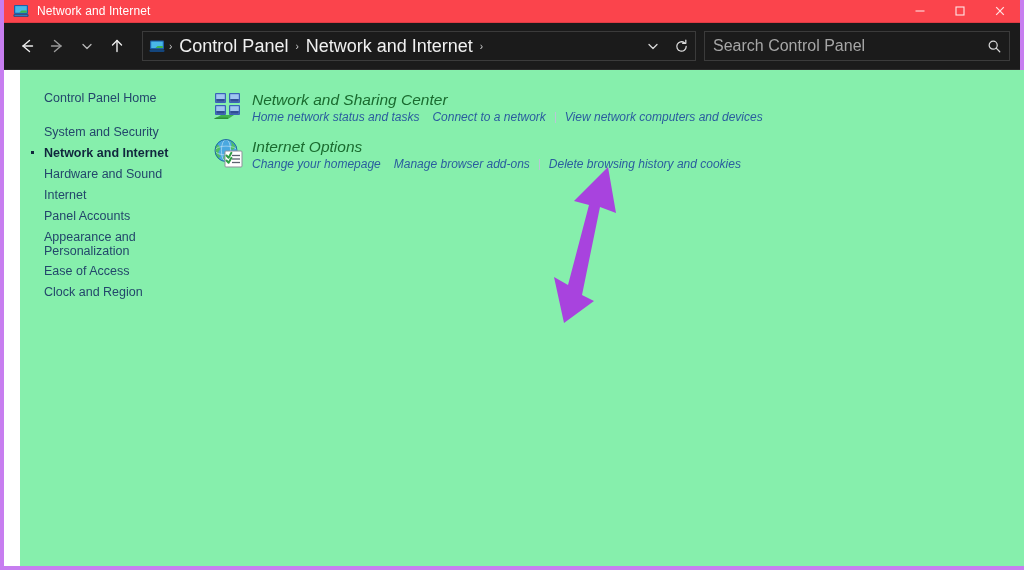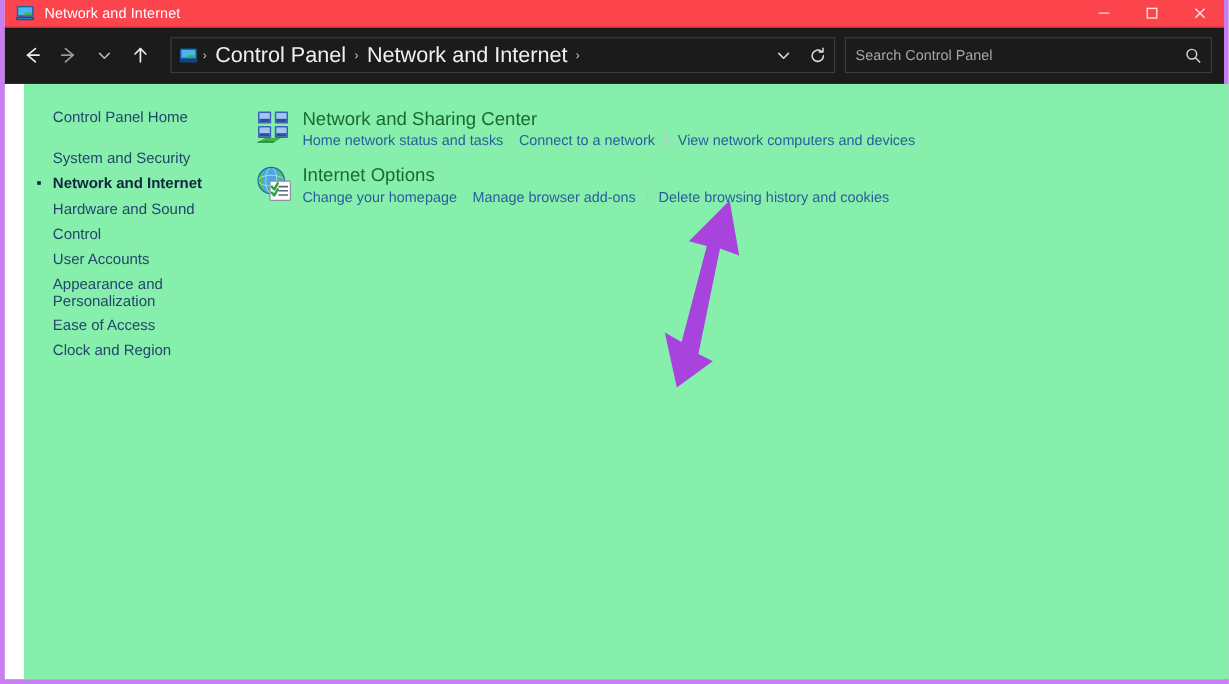--- a/index.html
+++ b/index.html
@@ -127,21 +127,21 @@
     display: flex;
     align-items: center;
     flex: none;
   }
   .search-input {
     flex: 1 1 auto;
     background: transparent;
     border: 0;
     outline: none;
     color: #fde047;
-    font-size: 12px;
+    font-size: 16px;
     font-family: "Liberation Sans", sans-serif;
     padding-left: 8px;
   }
   .search-input::placeholder { color: #a6a6a6; }
   .search-icon-btn {
     width: 30px; height: 28px;
     display: flex; align-items: center; justify-content: center;
     color: #d8d8d8;
     flex: none;
   }
@@ -194,21 +194,21 @@
     display: flex;
     align-items: flex-start;
     margin-bottom: 12px;
   }
   .cat-icon {
     width: 32px; height: 32px;
     flex: none;
     margin-right: 8px;
     position: relative;
   }
-  .cat-text { padding-top: 0px; }
+  .cat-text { padding-top: 0px; font-style: italic; }
   .cat-title {
     font-size: 15.5px;
     color: #1a6b2f;
     line-height: 19px;
     margin-bottom: 1px;
   }
   .cat-links {
     display: flex;
     align-items: center;
     font-size: 12px;
@@ -337,22 +337,22 @@
     </div>
   </div>
 
   <div class="content">
 
     <div class="sidebar">
       <div class="side-item home">Control Panel Home</div>
       <div class="side-item">System and Security</div>
       <div class="side-item current">Network and Internet</div>
       <div class="side-item">Hardware and Sound</div>
-      <div class="side-item">Control</div>
-      <div class="side-item">User Accounts</div>
+      <div class="side-item">Internet</div>
+      <div class="side-item">Panel Accounts</div>
       <div class="side-item two-line">Appearance and Personalization</div>
       <div class="side-item">Ease of Access</div>
       <div class="side-item">Clock and Region</div>
     </div>
 
     <div class="main">
 
       <div class="category">
         <span class="cat-icon">
           <svg width="32" height="32" viewBox="0 0 32 32">

